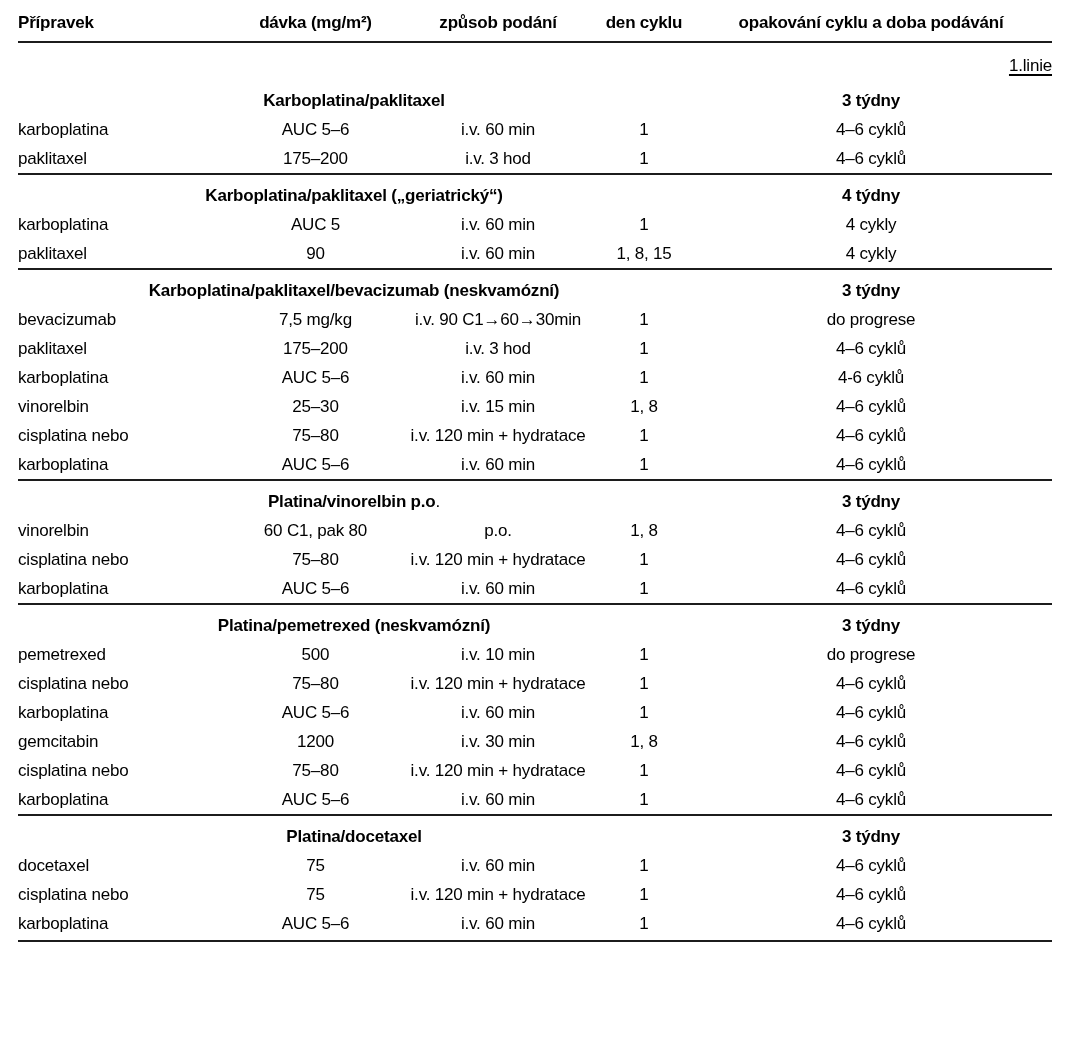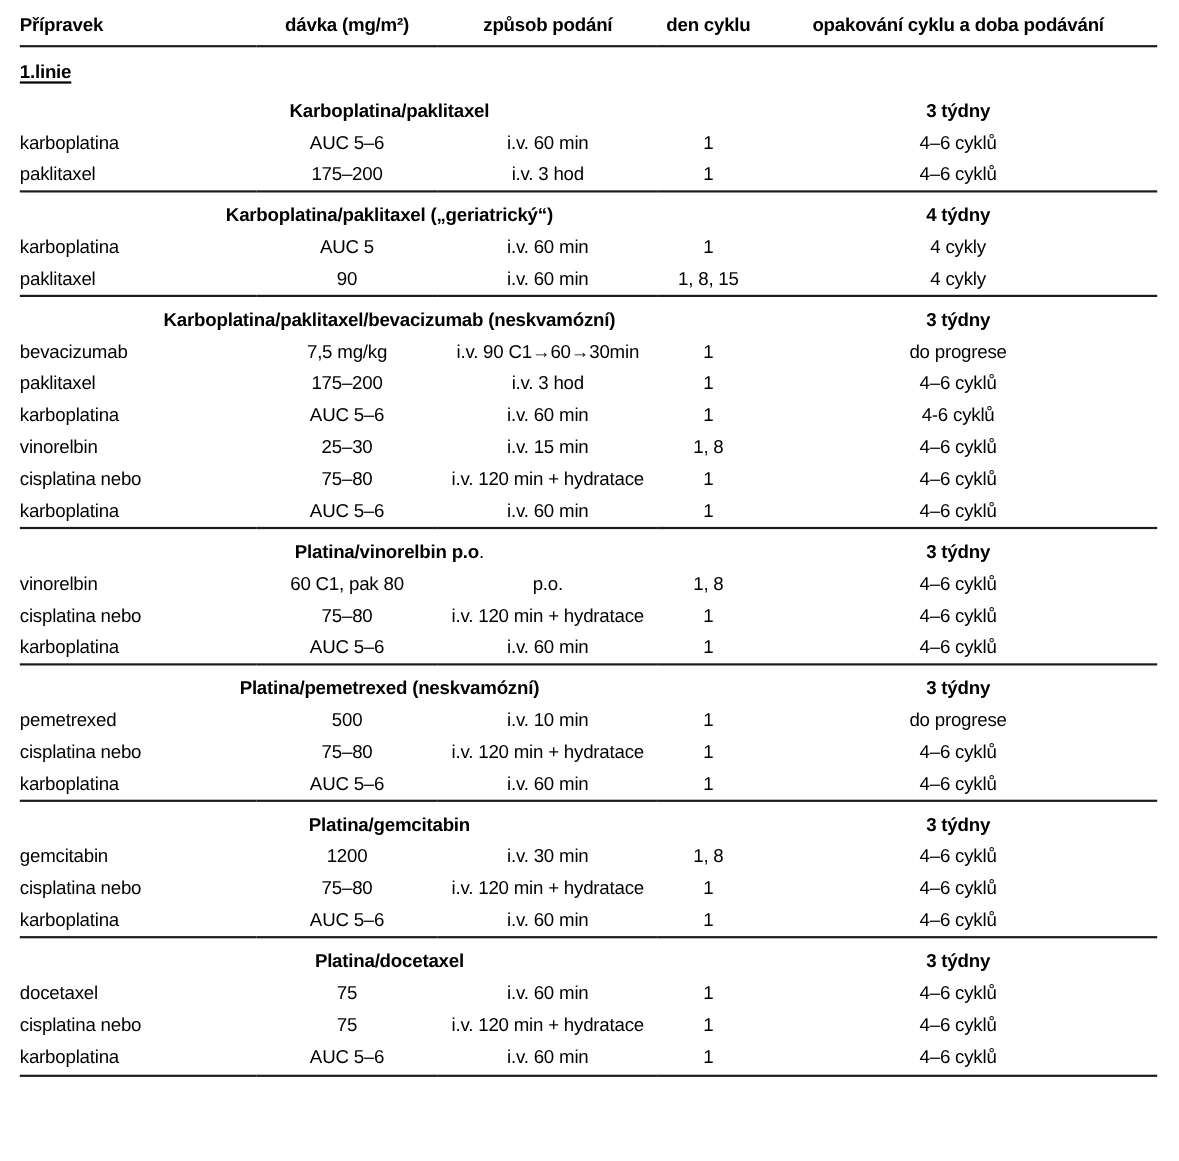--- a/index.html
+++ b/index.html
@@ -38,22 +38,23 @@
   }
   td {
     padding: 6px 0 6px 0;
     white-space: nowrap;
     font-weight: 400;
   }
   .al { text-align: left; }
   .ac { text-align: center; }
 
   tr.line-row td {
-    font-weight: 700;
+    font-weight: 400;
     padding: 14px 0 6px 0;
+    text-align: right;
   }
   tr.line-row .underlined {
     text-decoration: underline;
     text-decoration-thickness: 1.5px;
     text-underline-offset: 3px;
   }
   tr.section-title td {
     font-weight: 700;
     padding: 12px 0 6px 0;
     text-align: center;
@@ -222,24 +223,20 @@
         <td class="ac">4–6 cyklů</td>
       </tr>
       <tr>
         <td class="al">karboplatina</td>
         <td class="ac">AUC 5–6</td>
         <td class="ac">i.v. 60 min</td>
         <td class="ac">1</td>
         <td class="ac">4–6 cyklů</td>
       </tr>
 
-      <tr class="section-title rule">
-        <td class="al" colspan="4">Platina/gemcitabin</td>
-        <td class="ac">3 týdny</td>
-      </tr>
       <tr>
         <td class="al">gemcitabin</td>
         <td class="ac">1200</td>
         <td class="ac">i.v. 30 min</td>
         <td class="ac">1, 8</td>
         <td class="ac">4–6 cyklů</td>
       </tr>
       <tr>
         <td class="al">cisplatina nebo</td>
         <td class="ac">75–80</td>

